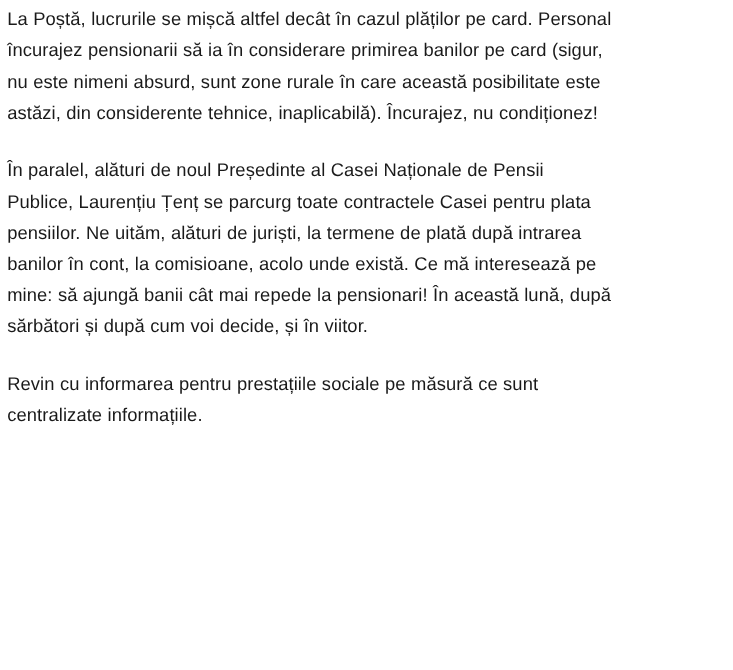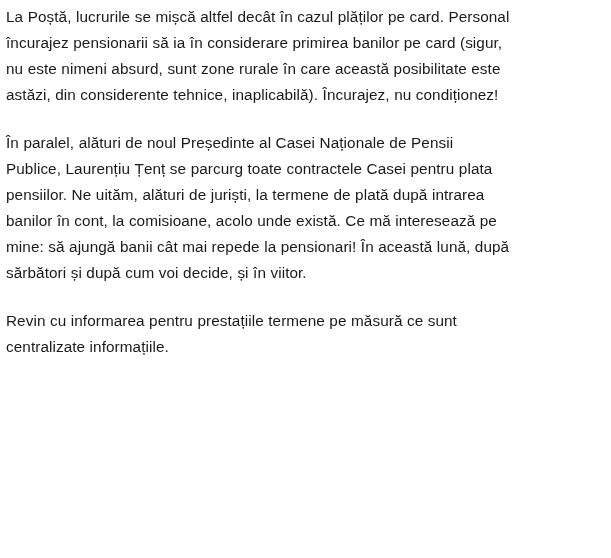--- a/index.html
+++ b/index.html
@@ -30,14 +30,14 @@
   .para:last-child {
     margin-bottom: 0;
   }
 </style>
 </head>
 <body>
 
 <div class="article">
   <p class="para">La Poștă, lucrurile se mișcă altfel decât în cazul plăților pe card. Personal încurajez pensionarii să ia în considerare primirea banilor pe card (sigur, nu este nimeni absurd, sunt zone rurale în care această posibilitate este astăzi, din considerente tehnice, inaplicabilă). Încurajez, nu condiționez!</p>
   <p class="para">În paralel, alături de noul Președinte al Casei Naționale de Pensii Publice, Laurențiu Țenț se parcurg toate contractele Casei pentru plata pensiilor. Ne uităm, alături de juriști, la termene de plată după intrarea banilor în cont, la comisioane, acolo unde există. Ce mă interesează pe mine: să ajungă banii cât mai repede la pensionari! În această lună, după sărbători și după cum voi decide, și în viitor.</p>
-  <p class="para">Revin cu informarea pentru prestațiile termene pe măsură ce sunt centralizate informațiile.</p>
+  <p class="para">Revin cu informarea pentru prestațiile sociale pe măsură ce sunt centralizate informațiile.</p>
 </div>
 
 </body></html>

